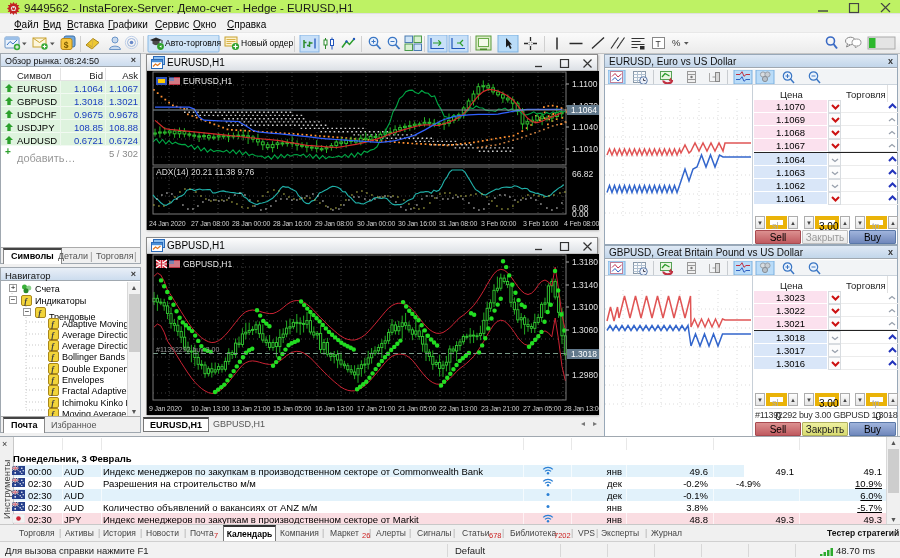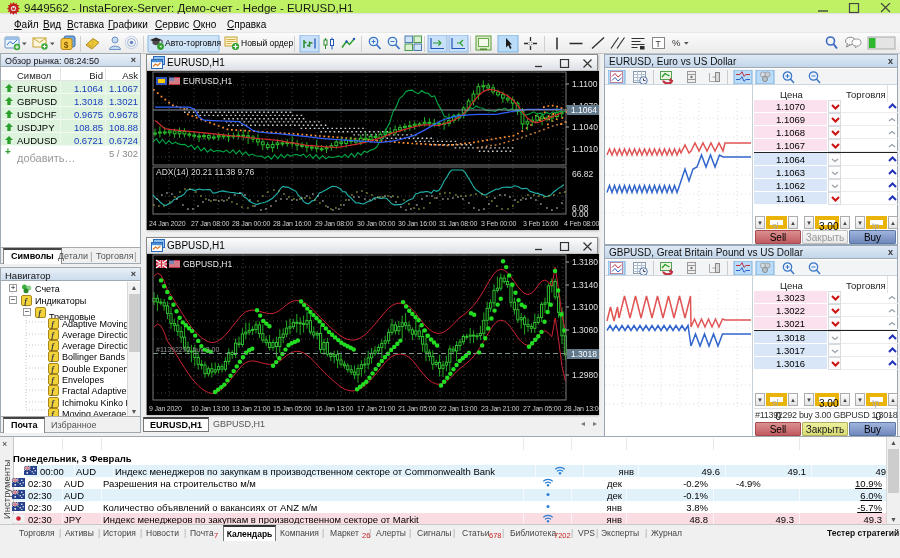--- a/index.html
+++ b/index.html
@@ -1035,21 +1035,21 @@
 <div class="abs" style="left:1px;top:82px;transform:rotate(-90deg);transform-origin:0 0;font-size:9.5px;color:#444;width:70px;white-space:nowrap">Инструменты</div>
 </div>
       <span class="abs" style="left:62px;top:1px;width:1px;height:12px;background:#e8e8e8"></span>
       <span class="abs" style="left:101px;top:1px;width:1px;height:12px;background:#e8e8e8"></span>
       <span class="abs" style="left:523px;top:1px;width:1px;height:12px;background:#e8e8e8"></span>
       <span class="abs" style="left:571px;top:1px;width:1px;height:12px;background:#e8e8e8"></span>
       <span class="abs" style="left:626px;top:1px;width:1px;height:12px;background:#e8e8e8"></span>
       <span class="abs" style="left:713px;top:1px;width:1px;height:12px;background:#e8e8e8"></span>
       <span class="abs" style="left:799px;top:1px;width:1px;height:12px;background:#e8e8e8"></span>
       <div class="abs nw" style="left:13px;top:16px;font-weight:bold;font-size:9.5px">Понедельник, 3 Февраль</div>
-      <div class="abs nw" style="left:26px;top:28px;width:872px;height:12px;background:#e2f2fb;font-size:9.5px">
+      <div class="abs nw" style="left:14px;top:28px;width:730px;height:12px;background:#e2f2fb;font-size:9.5px">
 <span class="abs" style="left:-2px;top:1px"><svg width="13" height="9" viewBox="0 0 13 9">
             <rect width="13" height="9" fill="#26408c"></rect>
             <rect width="6.5" height="4.5" fill="#1c2f66"></rect>
             <path d="M0 0 6.5 4.5M6.5 0 0 4.5" stroke="#e8e8e8" stroke-width="0.9"></path>
             <path d="M3.2 0v4.5M0 2.2h6.5" stroke="#fff" stroke-width="1.3"></path>
             <path d="M3.2 0v4.5M0 2.2h6.5" stroke="#cc2233" stroke-width="0.6"></path>
             <circle cx="9.8" cy="2.3" r="0.8" fill="#fff"></circle>
             <circle cx="8.2" cy="5.8" r="0.7" fill="#fff"></circle>
             <circle cx="11.2" cy="4.8" r="0.7" fill="#fff"></circle>
             <circle cx="9.8" cy="7.4" r="0.6" fill="#fff"></circle>
@@ -1227,12 +1227,27 @@
       <span class="abs" style="left:502px;top:3px;color:#aaa">|</span>
       <span class="abs" style="left:571px;top:3px;color:#aaa">|</span>
       <span class="abs" style="left:596px;top:3px;color:#aaa">|</span>
       <span class="abs" style="left:645px;top:3px;color:#aaa">|</span>
       <span class="abs" style="left:214px;top:6px;color:#c22;font-size:7.5px">7</span>
       <span class="abs" style="left:362px;top:6px;color:#c22;font-size:7.5px">26</span>
       <span class="abs" style="left:489px;top:6px;color:#c22;font-size:7.5px">678</span>
       <span class="abs" style="left:554px;top:6px;color:#c22;font-size:7.5px">7202</span>
       <span class="abs nw" style="left:827px;top:3px;color:#111;font-weight:bold">Тестер стратегий</span>
     </div>
+    <div class="abs" style="left:0;top:541px;width:900px;height:17px;background:#f2f2f2;border-top:1px solid #d0d0d0;font-size:9.5px;color:#222">
+<span class="abs nw" style="left:5px;top:3px">Для вызова справки нажмите F1</span>
+<span class="abs nw" style="left:455px;top:3px">Default</span>
+      <span class="abs" style="left:447px;top:2px;width:1px;height:13px;background:#d8d8d8"></span>
+      <span class="abs" style="left:560px;top:2px;width:1px;height:13px;background:#d8d8d8"></span>
+      <span class="abs" style="left:607px;top:2px;width:1px;height:13px;background:#d8d8d8"></span>
+      <span class="abs" style="left:654px;top:2px;width:1px;height:13px;background:#d8d8d8"></span>
+      <span class="abs" style="left:701px;top:2px;width:1px;height:13px;background:#d8d8d8"></span>
+      <span class="abs" style="left:748px;top:2px;width:1px;height:13px;background:#d8d8d8"></span>
+      <span class="abs" style="left:795px;top:2px;width:1px;height:13px;background:#d8d8d8"></span>
+      <svg class="abs" style="left:820px;top:5px" width="13" height="9">
+        <path d="M0 9V7h2.5v2zM3.5 9V5H6v4zM7 9V3h2.5v6zM10.5 9V1H13v8z" fill="#2daa2d"></path>
+      </svg>
+<span class="abs nw" style="left:836px;top:3px">48.70 ms</span>
+</div>
   </div>
 </body></html>

